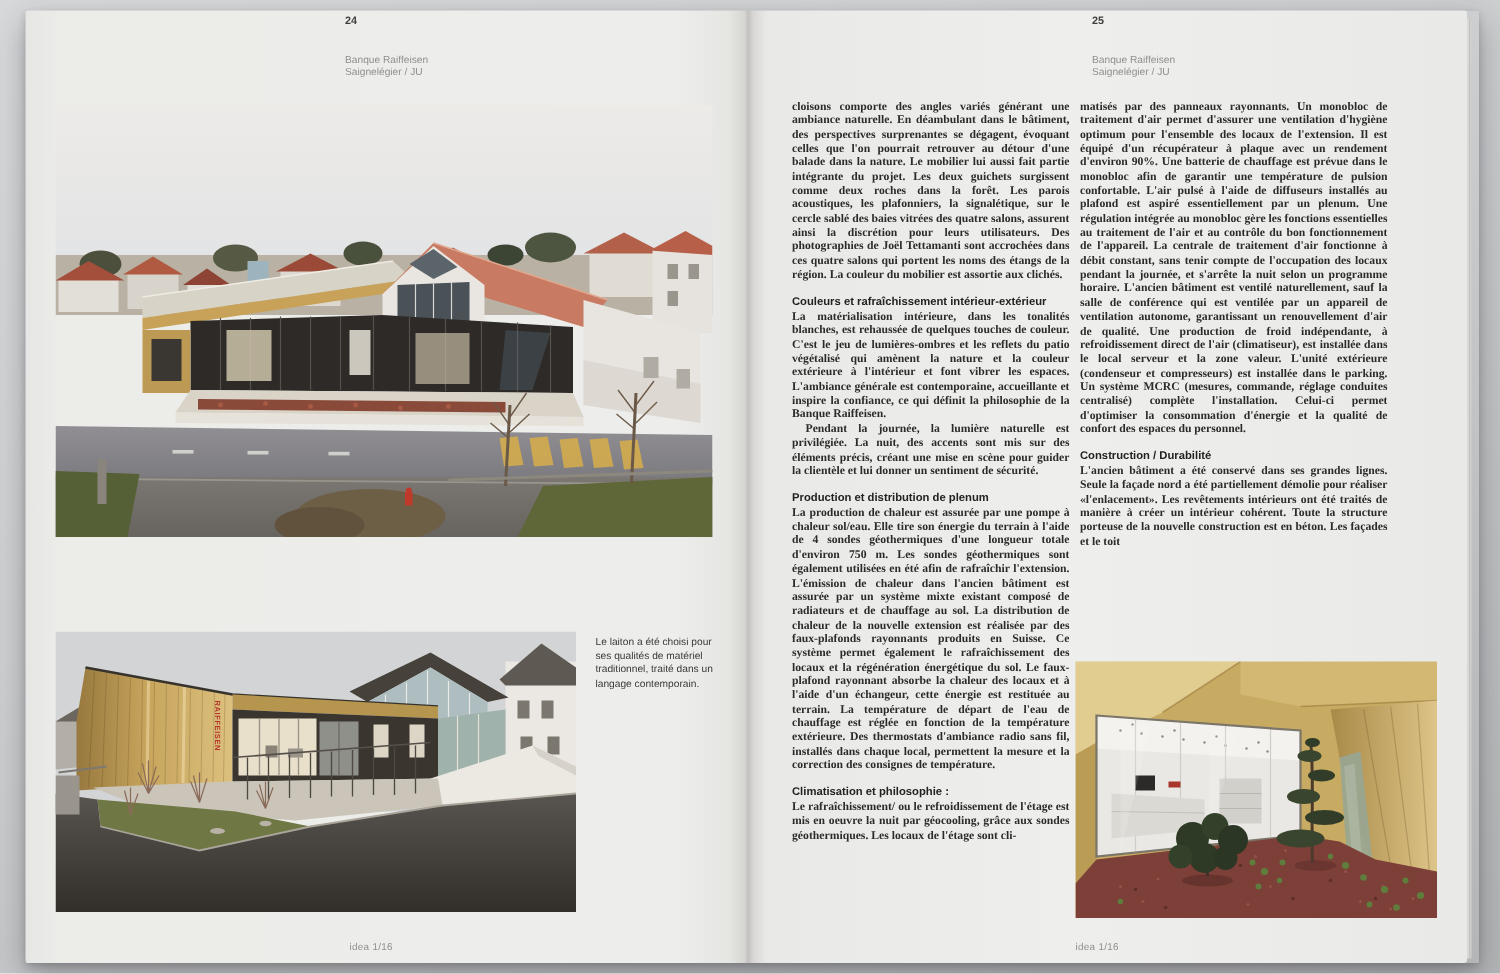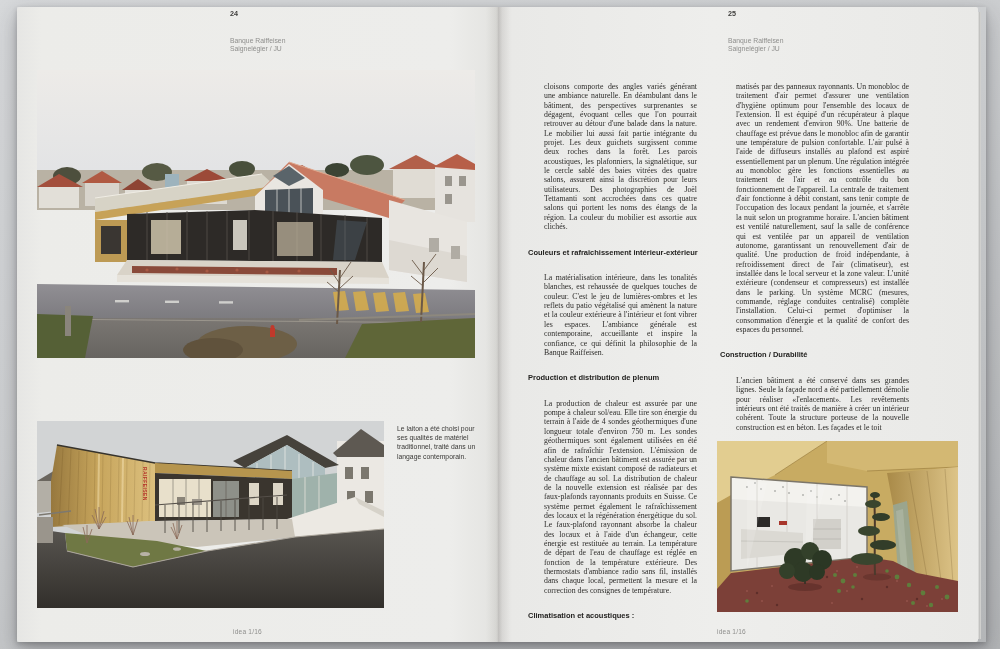--- a/index.html
+++ b/index.html
@@ -24,21 +24,21 @@
   .pg-header{position:absolute;font-size:6.8px;line-height:8.7px;color:#8f8f8d;}
   .pg-header .num{display:block;color:#3f3e3c;font-weight:bold;font-size:7.2px;margin-bottom:18px;}
   .footer-text{position:absolute;font-size:6.6px;color:#8f8f8d;letter-spacing:.2px;}
   .photo{position:absolute;display:block;}
   .caption{position:absolute;left:380px;top:417px;width:84px;
     font-size:6.8px;line-height:9.2px;color:#3a3937;}
   .col{position:absolute;top:59px;font-family:"Liberation Serif",serif;
     font-size:7.8px;line-height:9.35px;color:#2c2b29;text-align:justify;overflow:hidden;}
   .col-1{left:30px;width:185px;height:556px;}
   .col-2{left:222px;width:205px;height:378px;}
-  .col p{margin:16px;}
+  .col p{margin:0;font-weight:bold;}
   .col p.indent{text-indent:9px;}
   .col h4{font-family:"Liberation Sans",sans-serif;font-weight:bold;color:#232220;
     font-size:7.5px;line-height:9.6px;margin:8.5px 0 .5px 0;}
 </style>
 </head>
 <body>
 
 <div class="spread">
 
   <div class="page page-left">
@@ -299,23 +299,24 @@
     <div class="pg-header" style="left:230px;top:3px;">
       <span class="num">25</span>
       <span>Banque Raiffeisen</span><br>
       <span>Saignelégier / JU</span>
     </div>
 
     <div class="col col-1">
       <p>cloisons comporte des angles variés générant une ambiance naturelle. En déambulant dans le bâtiment, des perspectives surprenantes se dégagent, évoquant celles que l'on pourrait retrouver au détour d'une balade dans la nature. Le mobilier lui aussi fait partie intégrante du projet. Les deux guichets surgissent comme deux roches dans la forêt. Les parois acoustiques, les plafonniers, la signalétique, sur le cercle sablé des baies vitrées des quatre salons, assurent ainsi la discrétion pour leurs utilisateurs. Des photographies de Joël Tettamanti sont accrochées dans ces quatre salons qui portent les noms des étangs de la région. La couleur du mobilier est assortie aux clichés.</p>
       <h4>Couleurs et rafraîchissement intérieur-extérieur</h4>
       <p>La matérialisation intérieure, dans les tonalités blanches, est rehaussée de quelques touches de couleur. C'est le jeu de lumières-ombres et les reflets du patio végétalisé qui amènent la nature et la couleur extérieure à l'intérieur et font vibrer les espaces. L'ambiance générale est contemporaine, accueillante et inspire la confiance, ce qui définit la philosophie de la Banque Raiffeisen.</p>
+      <p class="indent">Pendant la journée, la lumière naturelle est privilégiée. La nuit, des accents sont mis sur des éléments précis, créant une mise en scène pour guider la clientèle et lui donner un sentiment de sécurité.</p>
       <h4>Production et distribution de plenum</h4>
       <p>La production de chaleur est assurée par une pompe à chaleur sol/eau. Elle tire son énergie du terrain à l'aide de 4 sondes géothermiques d'une longueur totale d'environ 750 m. Les sondes géothermiques sont également utilisées en été afin de rafraîchir l'extension. L'émission de chaleur dans l'ancien bâtiment est assurée par un système mixte existant composé de radiateurs et de chauffage au sol. La distribution de chaleur de la nouvelle extension est réalisée par des faux-plafonds rayonnants produits en Suisse. Ce système permet également le rafraîchissement des locaux et la régénération énergétique du sol. Le faux-plafond rayonnant absorbe la chaleur des locaux et à l'aide d'un échangeur, cette énergie est restituée au terrain. La température de départ de l'eau de chauffage est réglée en fonction de la température extérieure. Des thermostats d'ambiance radio sans fil, installés dans chaque local, permettent la mesure et la correction des consignes de température.</p>
-      <h4>Climatisation et acoustiques :</h4>
+      <h4>Climatisation et philosophie :</h4>
       <p>Le rafraîchissement/ ou le refroidissement de l'étage est mis en oeuvre la nuit par géocooling, grâce aux sondes géothermiques. Les locaux de l'étage sont cli-</p>
     </div>
 
     <div class="col col-2">
       <p>matisés par des panneaux rayonnants. Un monobloc de traitement d'air permet d'assurer une ventilation d'hygiène optimum pour l'ensemble des locaux de l'extension. Il est équipé d'un récupérateur à plaque avec un rendement d'environ 90%. Une batterie de chauffage est prévue dans le monobloc afin de garantir une température de pulsion confortable. L'air pulsé à l'aide de diffuseurs installés au plafond est aspiré essentiellement par un plenum. Une régulation intégrée au monobloc gère les fonctions essentielles au traitement de l'air et au contrôle du bon fonctionnement de l'appareil. La centrale de traitement d'air fonctionne à débit constant, sans tenir compte de l'occupation des locaux pendant la journée, et s'arrête la nuit selon un programme horaire. L'ancien bâtiment est ventilé naturellement, sauf la salle de conférence qui est ventilée par un appareil de ventilation autonome, garantissant un renouvellement d'air de qualité. Une production de froid indépendante, à refroidissement direct de l'air (climatiseur), est installée dans le local serveur et la zone valeur. L'unité extérieure (condenseur et compresseurs) est installée dans le parking. Un système MCRC (mesures, commande, réglage conduites centralisé) complète l'installation. Celui-ci permet d'optimiser la consommation d'énergie et la qualité de confort des espaces du personnel.</p>
       <h4>Construction / Durabilité</h4>
       <p>L'ancien bâtiment a été conservé dans ses grandes lignes. Seule la façade nord a été partiellement démolie pour réaliser «l'enlacement». Les revêtements intérieurs ont été traités de manière à créer un intérieur cohérent. Toute la structure porteuse de la nouvelle construction est en béton. Les façades et le toit</p>
     </div>
 
     <svg class="photo" style="left:219px;top:434px;" width="241" height="171" viewBox="0 0 241 171">

